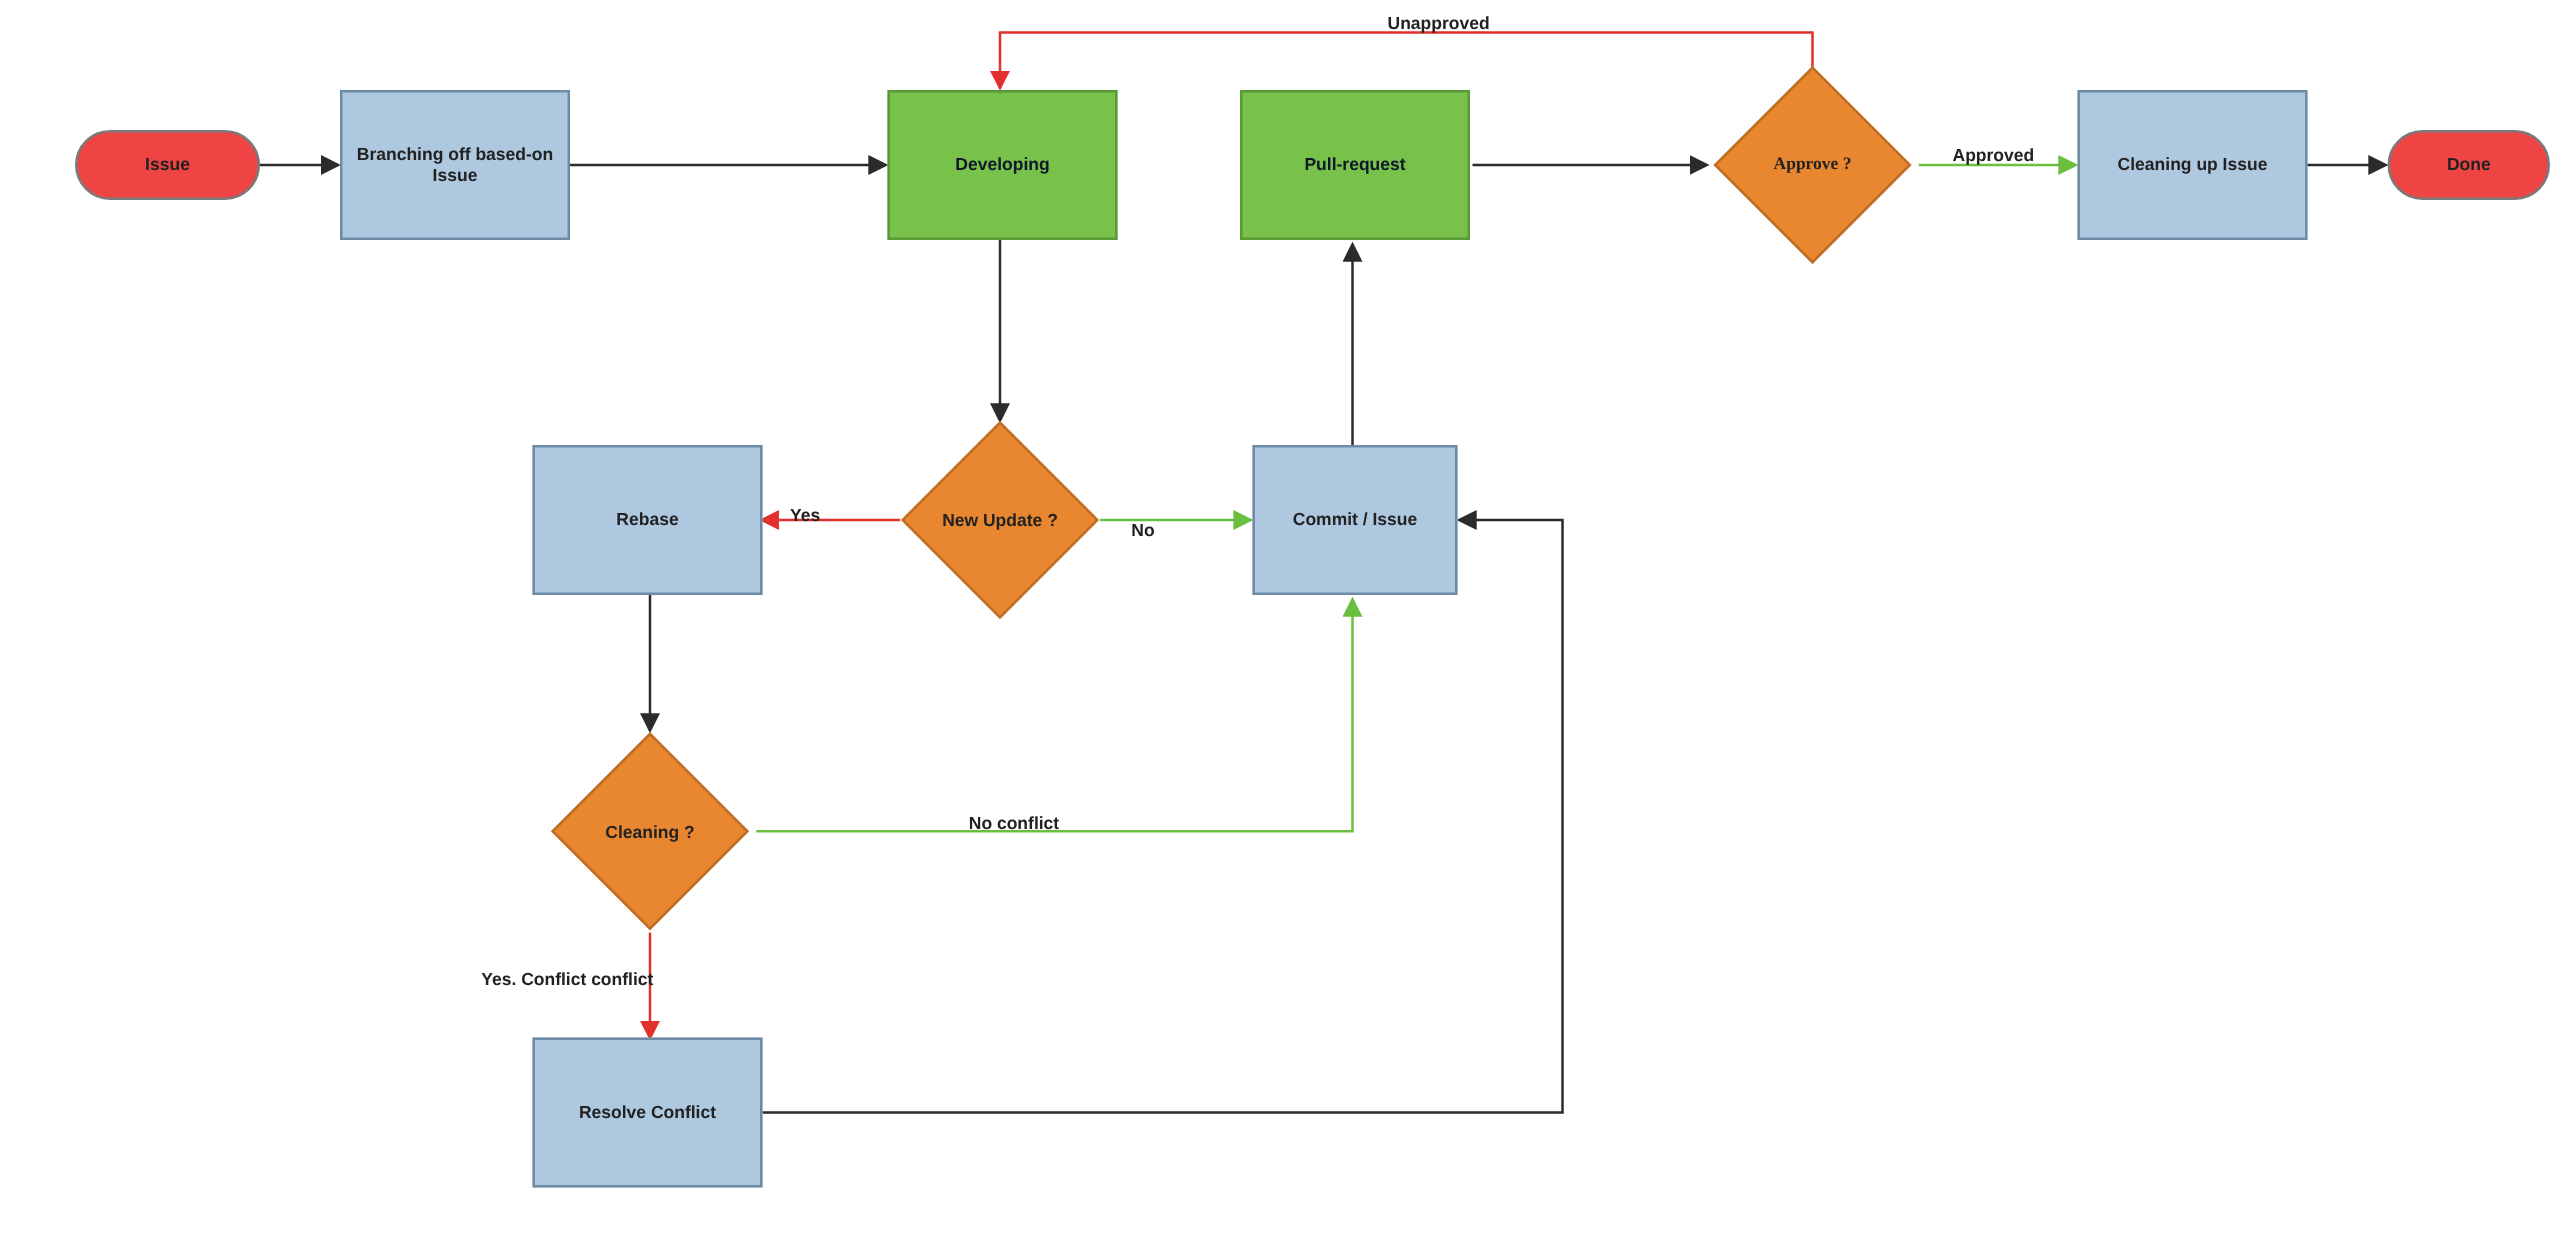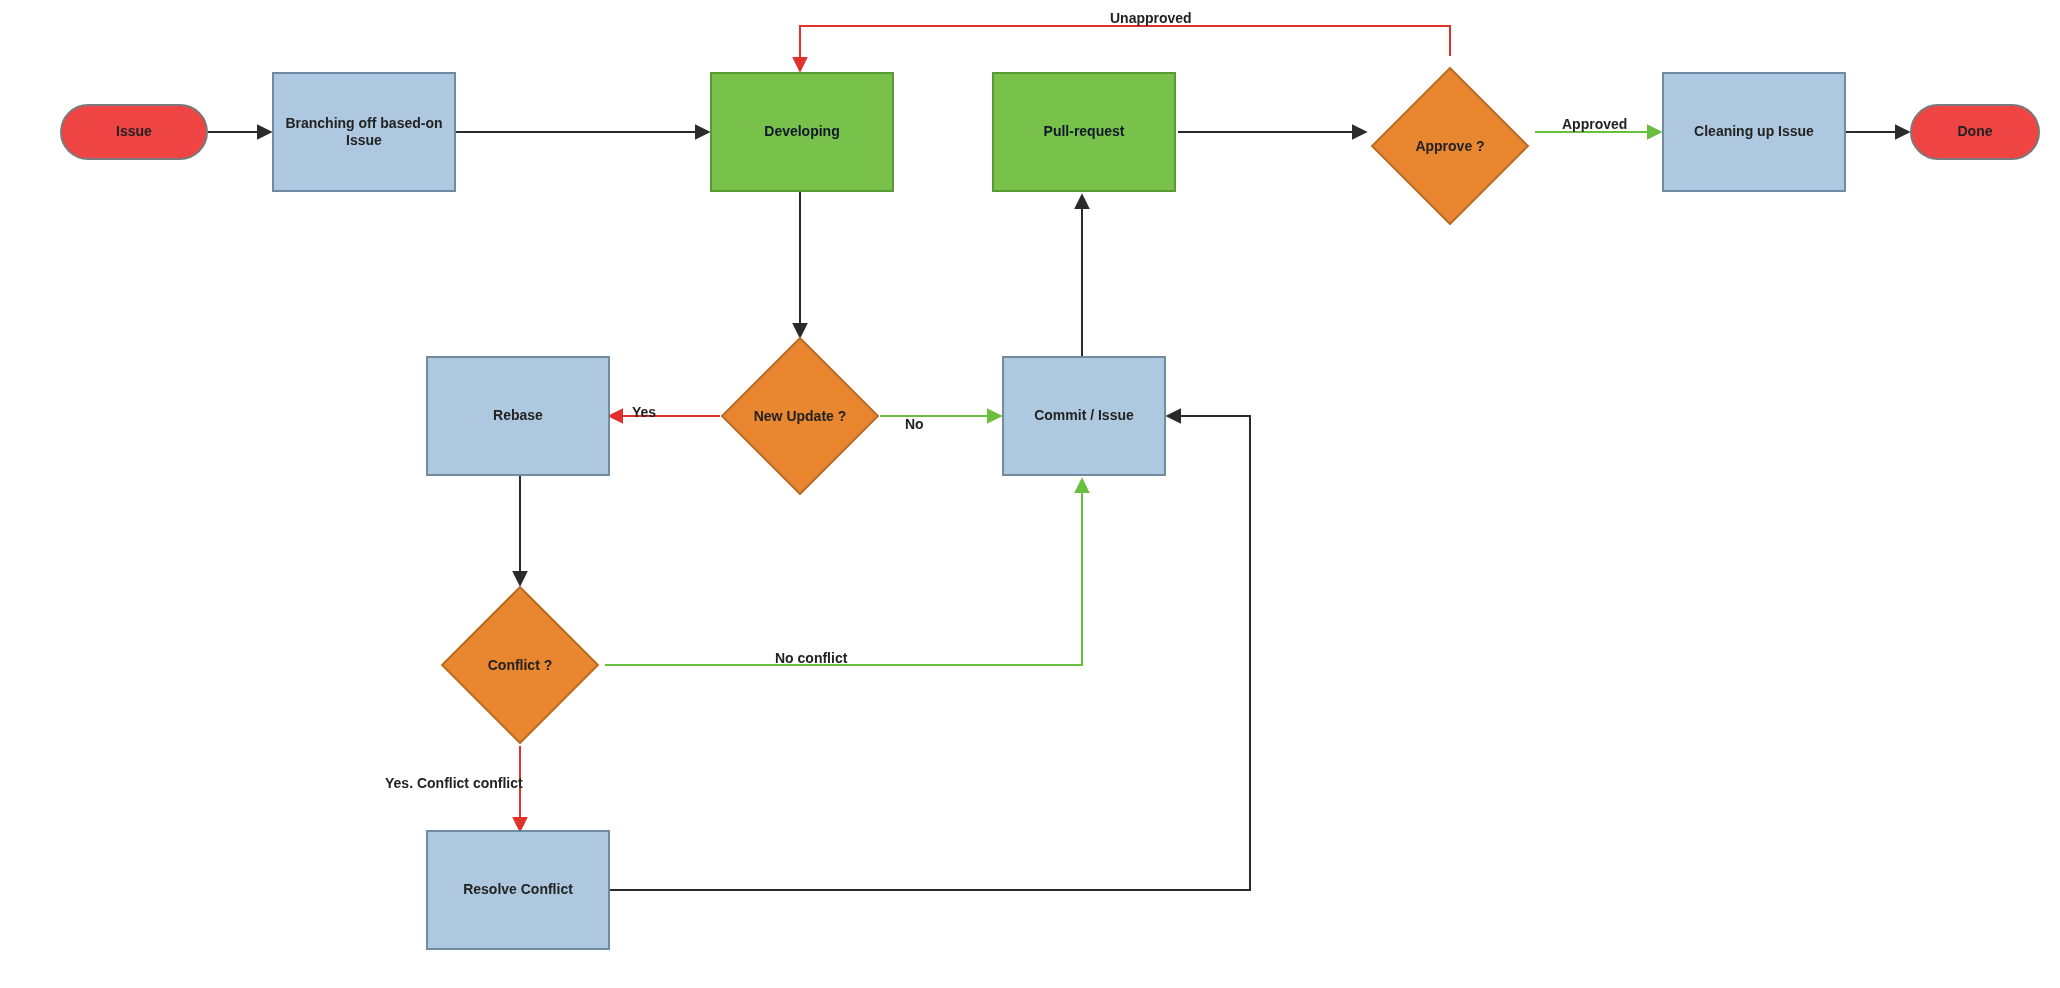--- a/index.html
+++ b/index.html
@@ -138,21 +138,21 @@
   <div class="edge-label" style="left:385px; top:775px;">Yes. Conflict conflict</div>
 
   <div class="node terminator" style="left:60px; top:104px; width:148px; height:56px;">Issue</div>
 
   <div class="node process-blue" style="left:272px; top:72px; width:184px; height:120px;">Branching off based-on Issue</div>
 
   <div class="node process-green" style="left:710px; top:72px; width:184px; height:120px;">Developing</div>
 
   <div class="node process-green" style="left:992px; top:72px; width:184px; height:120px;">Pull-request</div>
 
-  <div class="decision-wrap" style="left:1368px; top:64px; width:164px; height:164px;">
+  <div class="decision-wrap" style="left:1368px; top:50px; width:164px; height:164px;font-family:Liberation Serif, serif;">
     <div class="diamond" style="left:26px; top:26px; width:112px; height:112px;">
       <div class="diamond-shape"></div>
     </div>
     <div class="label">Approve ?</div>
   </div>
 
   <div class="node process-blue" style="left:1662px; top:72px; width:184px; height:120px;">Cleaning up Issue</div>
 
   <div class="node terminator" style="left:1910px; top:104px; width:130px; height:56px;">Done</div>
 
@@ -164,18 +164,18 @@
     </div>
     <div class="label">New Update ?</div>
   </div>
 
   <div class="node process-blue" style="left:1002px; top:356px; width:164px; height:120px;">Commit / Issue</div>
 
   <div class="decision-wrap" style="left:438px; top:583px; width:164px; height:164px;">
     <div class="diamond" style="left:26px; top:26px; width:112px; height:112px;">
       <div class="diamond-shape"></div>
     </div>
-    <div class="label">Conflict ?</div>
+    <div class="label">Cleaning ?</div>
   </div>
 
   <div class="node process-blue" style="left:426px; top:830px; width:184px; height:120px;">Resolve Conflict</div>
 
 </div>
 
 </body></html>

